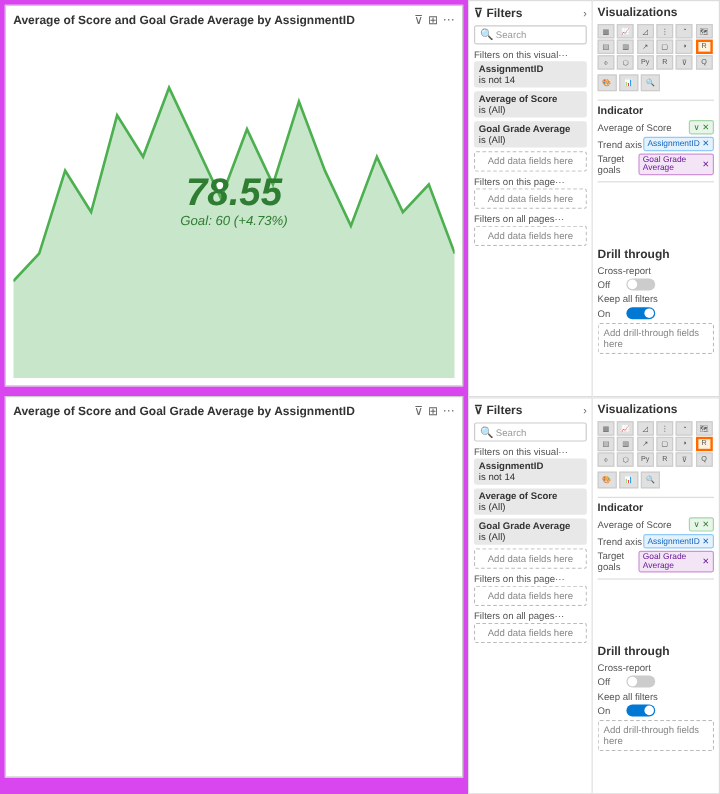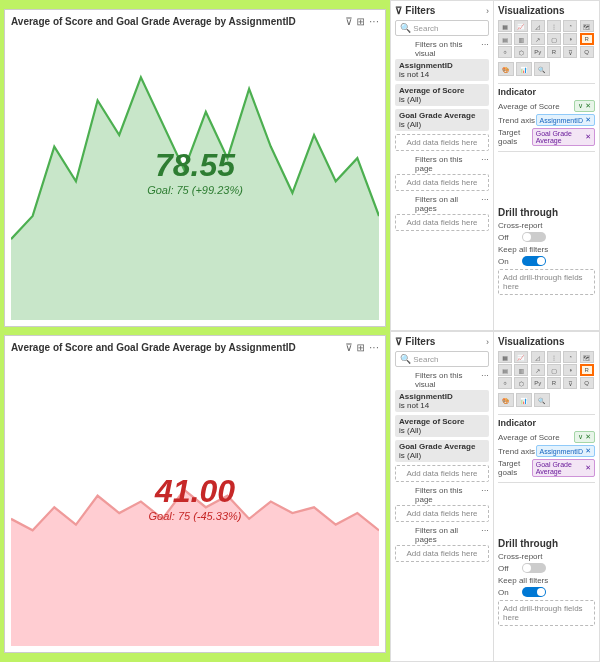--- a/index.html
+++ b/index.html
@@ -12,22 +12,21 @@
       display: flex;
       flex-direction: row;
     }
 
     .left-panel {
       width: 390px;
       display: flex;
       flex-direction: column;
       gap: 4px;
       padding: 4px;
-      background: #bef264;
-      justify-content: center;
+      background: #d946ef;
     }
 
     .chart-container {
       background: white;
       border: 1px solid #ccc;
       padding: 6px;
       height: 318px;
       display: flex;
       flex-direction: column;
     }
@@ -157,21 +156,20 @@
       gap: 2px;
       color: #999;
       background: white;
     }
 
     .filter-section-label {
       font-size: 8px;
       color: #555;
       margin-bottom: 1px;
       display: flex;
-      margin-left: 20px;
     }
 
     .filter-item {
       background: #e8e8e8;
       border-radius: 2px;
       padding: 2px 4px;
       margin-bottom: 3px;
       font-size: 8px;
       color: #333;
     }
@@ -368,42 +366,32 @@
         <span>···</span>
       </div>
     </div>
     <div class="chart-area">
       <svg class="chart-svg" viewBox="0 0 340 250" preserveAspectRatio="none">
         <polygon points="0,250 0,180 20,160 40,100 60,130 80,60 100,90 120,40 140,80 160,120 180,70 200,110 220,50 240,100 260,140 280,90 300,130 320,110 340,160 340,250" fill="#c8e6c9" stroke="none"></polygon>
         <polyline points="0,180 20,160 40,100 60,130 80,60 100,90 120,40 140,80 160,120 180,70 200,110 220,50 240,100 260,140 280,90 300,130 320,110 340,160" fill="none" stroke="#4caf50" stroke-width="2"></polyline>
       </svg>
       <div class="chart-overlay">
         <div class="chart-value-green">78.55</div>
-        <div class="chart-goal-green">Goal: 75 (+99.23%)</div>
+        <div class="chart-goal-green">Goal: 60 (+4.73%)</div>
       </div>
     </div>
   </div>
 
   <div class="chart-container" style="margin-top:4px;">
     <div class="chart-title">
       <span class="chart-title-text">Average of Score and Goal Grade Average by AssignmentID</span>
       <div class="chart-icons">
         <span>⊽</span>
         <span>⊞</span>
         <span>···</span>
-      </div>
-    </div>
-    <div class="chart-area">
-      <svg class="chart-svg" viewBox="0 0 340 250" preserveAspectRatio="none">
-        <polygon points="0,250 0,140 20,150 40,130 60,145 80,120 100,135 120,125 140,140 160,115 180,130 200,120 220,140 240,125 260,135 280,130 300,145 320,135 340,150 340,250" fill="#ffcdd2" stroke="none"></polygon>
-        <polyline points="0,140 20,150 40,130 60,145 80,120 100,135 120,125 140,140 160,115 180,130 200,120 220,140 240,125 260,135 280,130 300,145 320,135 340,150" fill="none" stroke="#ef9a9a" stroke-width="2"></polyline>
-      </svg>
-      <div class="chart-overlay">
-        <div class="chart-value-red">41.00</div>
-        <div class="chart-goal-red">Goal: 75 (-45.33%)</div>
       </div>
     </div>
   </div>
 </div>
 
 <div class="right-panel">
 
   <div class="panel-half">
 
     <div class="filters-panel">

